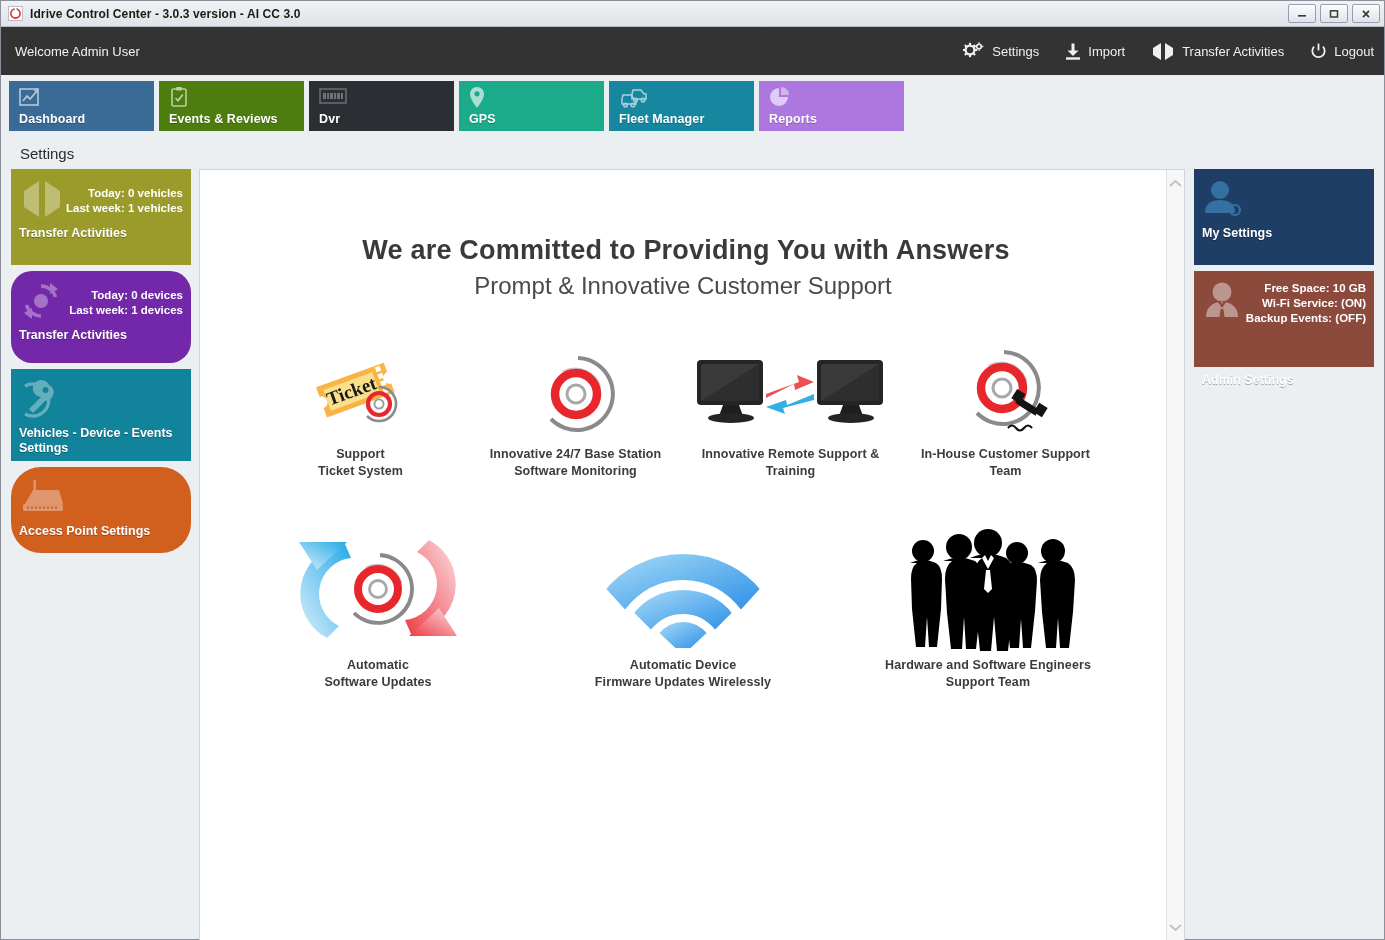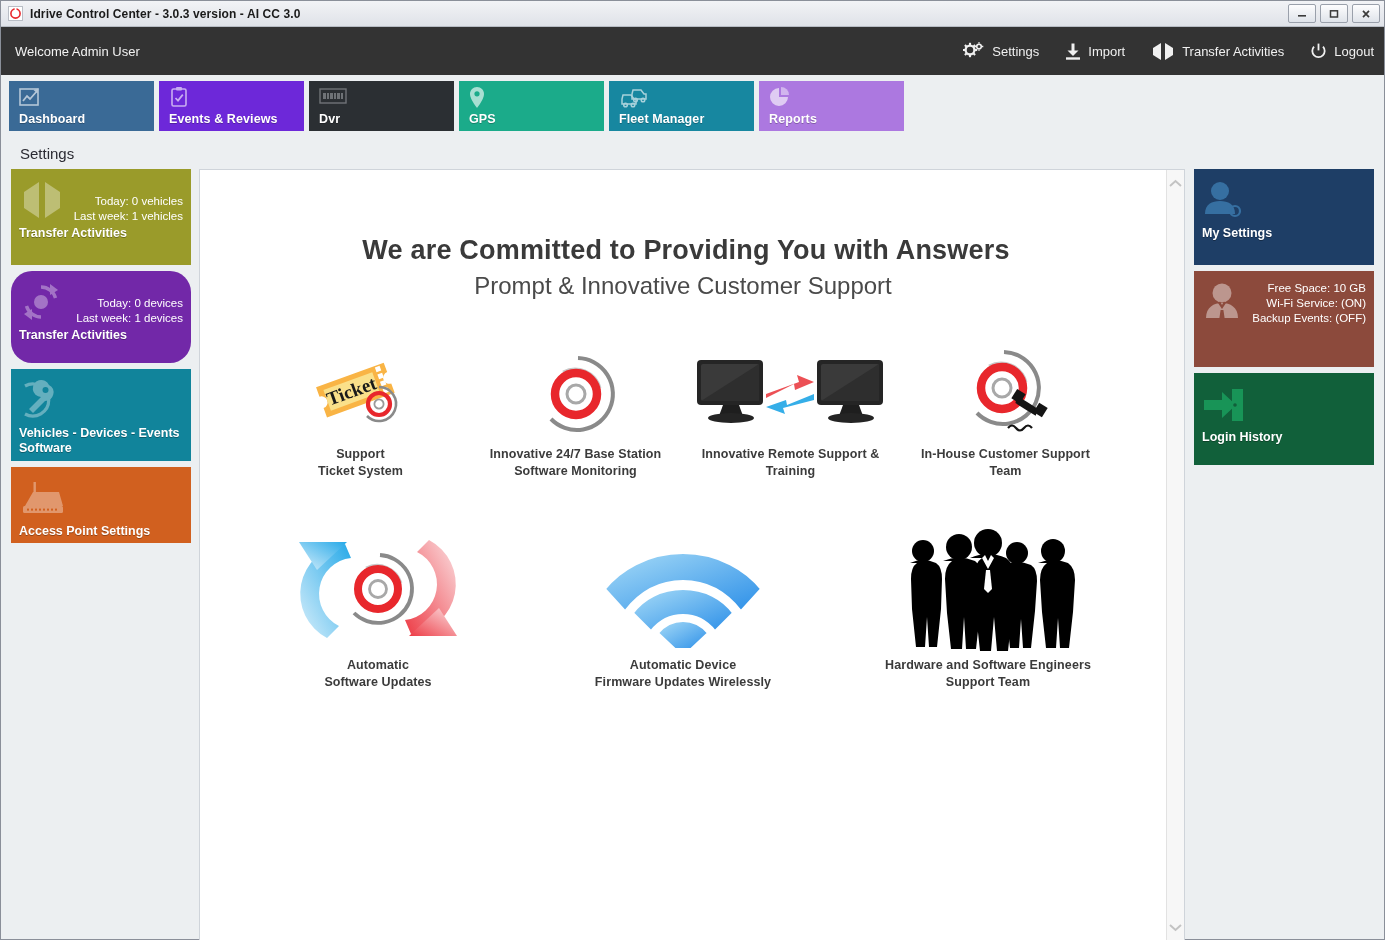--- a/index.html
+++ b/index.html
@@ -71,21 +71,21 @@
   .body{display:flex;padding:0 10px 10px 10px;height:782px;box-sizing:border-box;}
 
   .side{width:180px;flex:none;display:flex;flex-direction:column;gap:6px;}
   .side.right{margin-left:9px;}
   .side.left{margin-right:8px;}
 
   .tile{
     position:relative;box-sizing:border-box;min-height:60px;cursor:pointer;
     color:#fff;padding:7px 8px 6px 8px;display:flex;flex-direction:column;
   }
-  .tile .tile-top{display:flex;align-items:flex-end;min-height:48px;}
+  .tile .tile-top{display:flex;align-items:center;min-height:48px;font-weight:bold;}
   .tile .tile-ico{flex:none;opacity:.35;margin-top:1px;}
   .tile .tile-stats{
     margin-left:auto;text-align:right;font-size:11.5px;line-height:15px;
     color:#ffffff;padding-top:2px;
   }
   .tile .tile-name{
     font-size:12.5px;font-weight:bold;margin-top:2px;line-height:15px;
     text-shadow:0 1px 0 rgba(0,0,0,.3);
   }
 
@@ -232,21 +232,21 @@
       <span class="t-ico">
         <svg width="24" height="22" viewBox="0 0 24 22">
           <rect x="1" y="3" width="18" height="16" fill="none" stroke="#fff" stroke-width="1.6"></rect>
           <path d="M4,15 L8,10 L11,13 L18,5" fill="none" stroke="#fff" stroke-width="1.8"></path>
           <path d="M14.5,4 L19.5,2.5 L18.5,7.5 Z" fill="#fff"></path>
         </svg>
       </span>
       <span class="t-lbl">Dashboard</span>
     </div>
 
-    <div class="tab" id="tab1" style="background: #6d28d9;">
+    <div class="tab" id="tab1" style="background: #4d7c0f;">
       <span class="t-ico">
         <svg width="20" height="22" viewBox="0 0 20 22">
           <rect x="3" y="3" width="14" height="17" rx="1.5" fill="none" stroke="#fff" stroke-width="1.6"></rect>
           <rect x="7" y="1" width="6" height="3.4" rx="1" fill="#fff"></rect>
           <path d="M6.5,12 L9,14.6 L13.8,8.6" fill="none" stroke="#fff" stroke-width="1.7"></path>
         </svg>
       </span>
       <span class="t-lbl">Events &amp; Reviews</span>
     </div>
 
@@ -348,24 +348,24 @@
       <div class="tile" id="lt2" style="height: 92px; background: rgb(17, 132, 155);">
         <div class="tile-top">
           <span class="tile-ico">
             <svg width="44" height="42" viewBox="0 0 44 42">
               <path d="M6,36 A16,16 0 1 0 6,8" fill="none" stroke="#fff" stroke-width="3.2"></path>
               <path d="M30,7 A8.5,8.5 0 1 0 22,19 L10,31 L14,35 L26,23 A8.5,8.5 0 0 0 30,7 Z" fill="#fff"></path>
               <circle cx="26.5" cy="12" r="3" fill="#11849B"></circle>
             </svg>
           </span>
         </div>
-        <div class="tile-name">Vehicles - Devices - Events Software</div>
-      </div>
-
-      <div class="tile" id="lt3" style="height: 76px; background: rgb(209, 96, 31);">
+        <div class="tile-name">Vehicles - Device - Events Settings</div>
+      </div>
+
+      <div class="tile" id="lt3" style="height: 86px; background: rgb(209, 96, 31); border-radius: 30px;">
         <div class="tile-top">
           <span class="tile-ico">
             <svg width="48" height="38" viewBox="0 0 48 38">
               <path d="M6,26 L14,12 L40,12 L44,26 Z" fill="#fff"></path>
               <rect x="4" y="26" width="40" height="7" rx="1.5" fill="#fff"></rect>
               <g fill="#D1601F">
                 <rect x="8" y="28.6" width="2" height="2"></rect>
                   <rect x="12" y="28.6" width="2" height="2"></rect>
                 <rect x="16" y="28.6" width="2" height="2"></rect>
                   <rect x="20" y="28.6" width="2" height="2"></rect>
@@ -621,29 +621,17 @@
           </span>
           <span class="tile-stats">
             <span>Free Space:  10 GB</span><br>
             <span>Wi-Fi Service: (ON)</span><br>
             <span>Backup Events: (OFF)</span>
           </span>
         </div>
         <div class="tile-name">Admin Settings</div>
       </div>
 
-      <div class="tile" id="rt2" style="height: 92px; background: rgb(17, 96, 58);">
-        <div class="tile-top">
-          <span class="tile-ico" style="opacity:.55">
-            <svg width="42" height="38" viewBox="0 0 42 38">
-              <path d="M2,14 L20,14 L20,6 L34,19 L20,32 L20,24 L2,24 Z" fill="#1FBF70"></path>
-              <rect x="30" y="3" width="11" height="32" fill="#1FBF70"></rect>
-              <circle cx="33" cy="19" r="1.8" fill="#11603A"></circle>
-            </svg>
-          </span>
-        </div>
-        <div class="tile-name">Login History</div>
-      </div>
     </div>
   </div>
 
   <div class="bottomstrip"></div>
 </div>
 
 </body></html>

